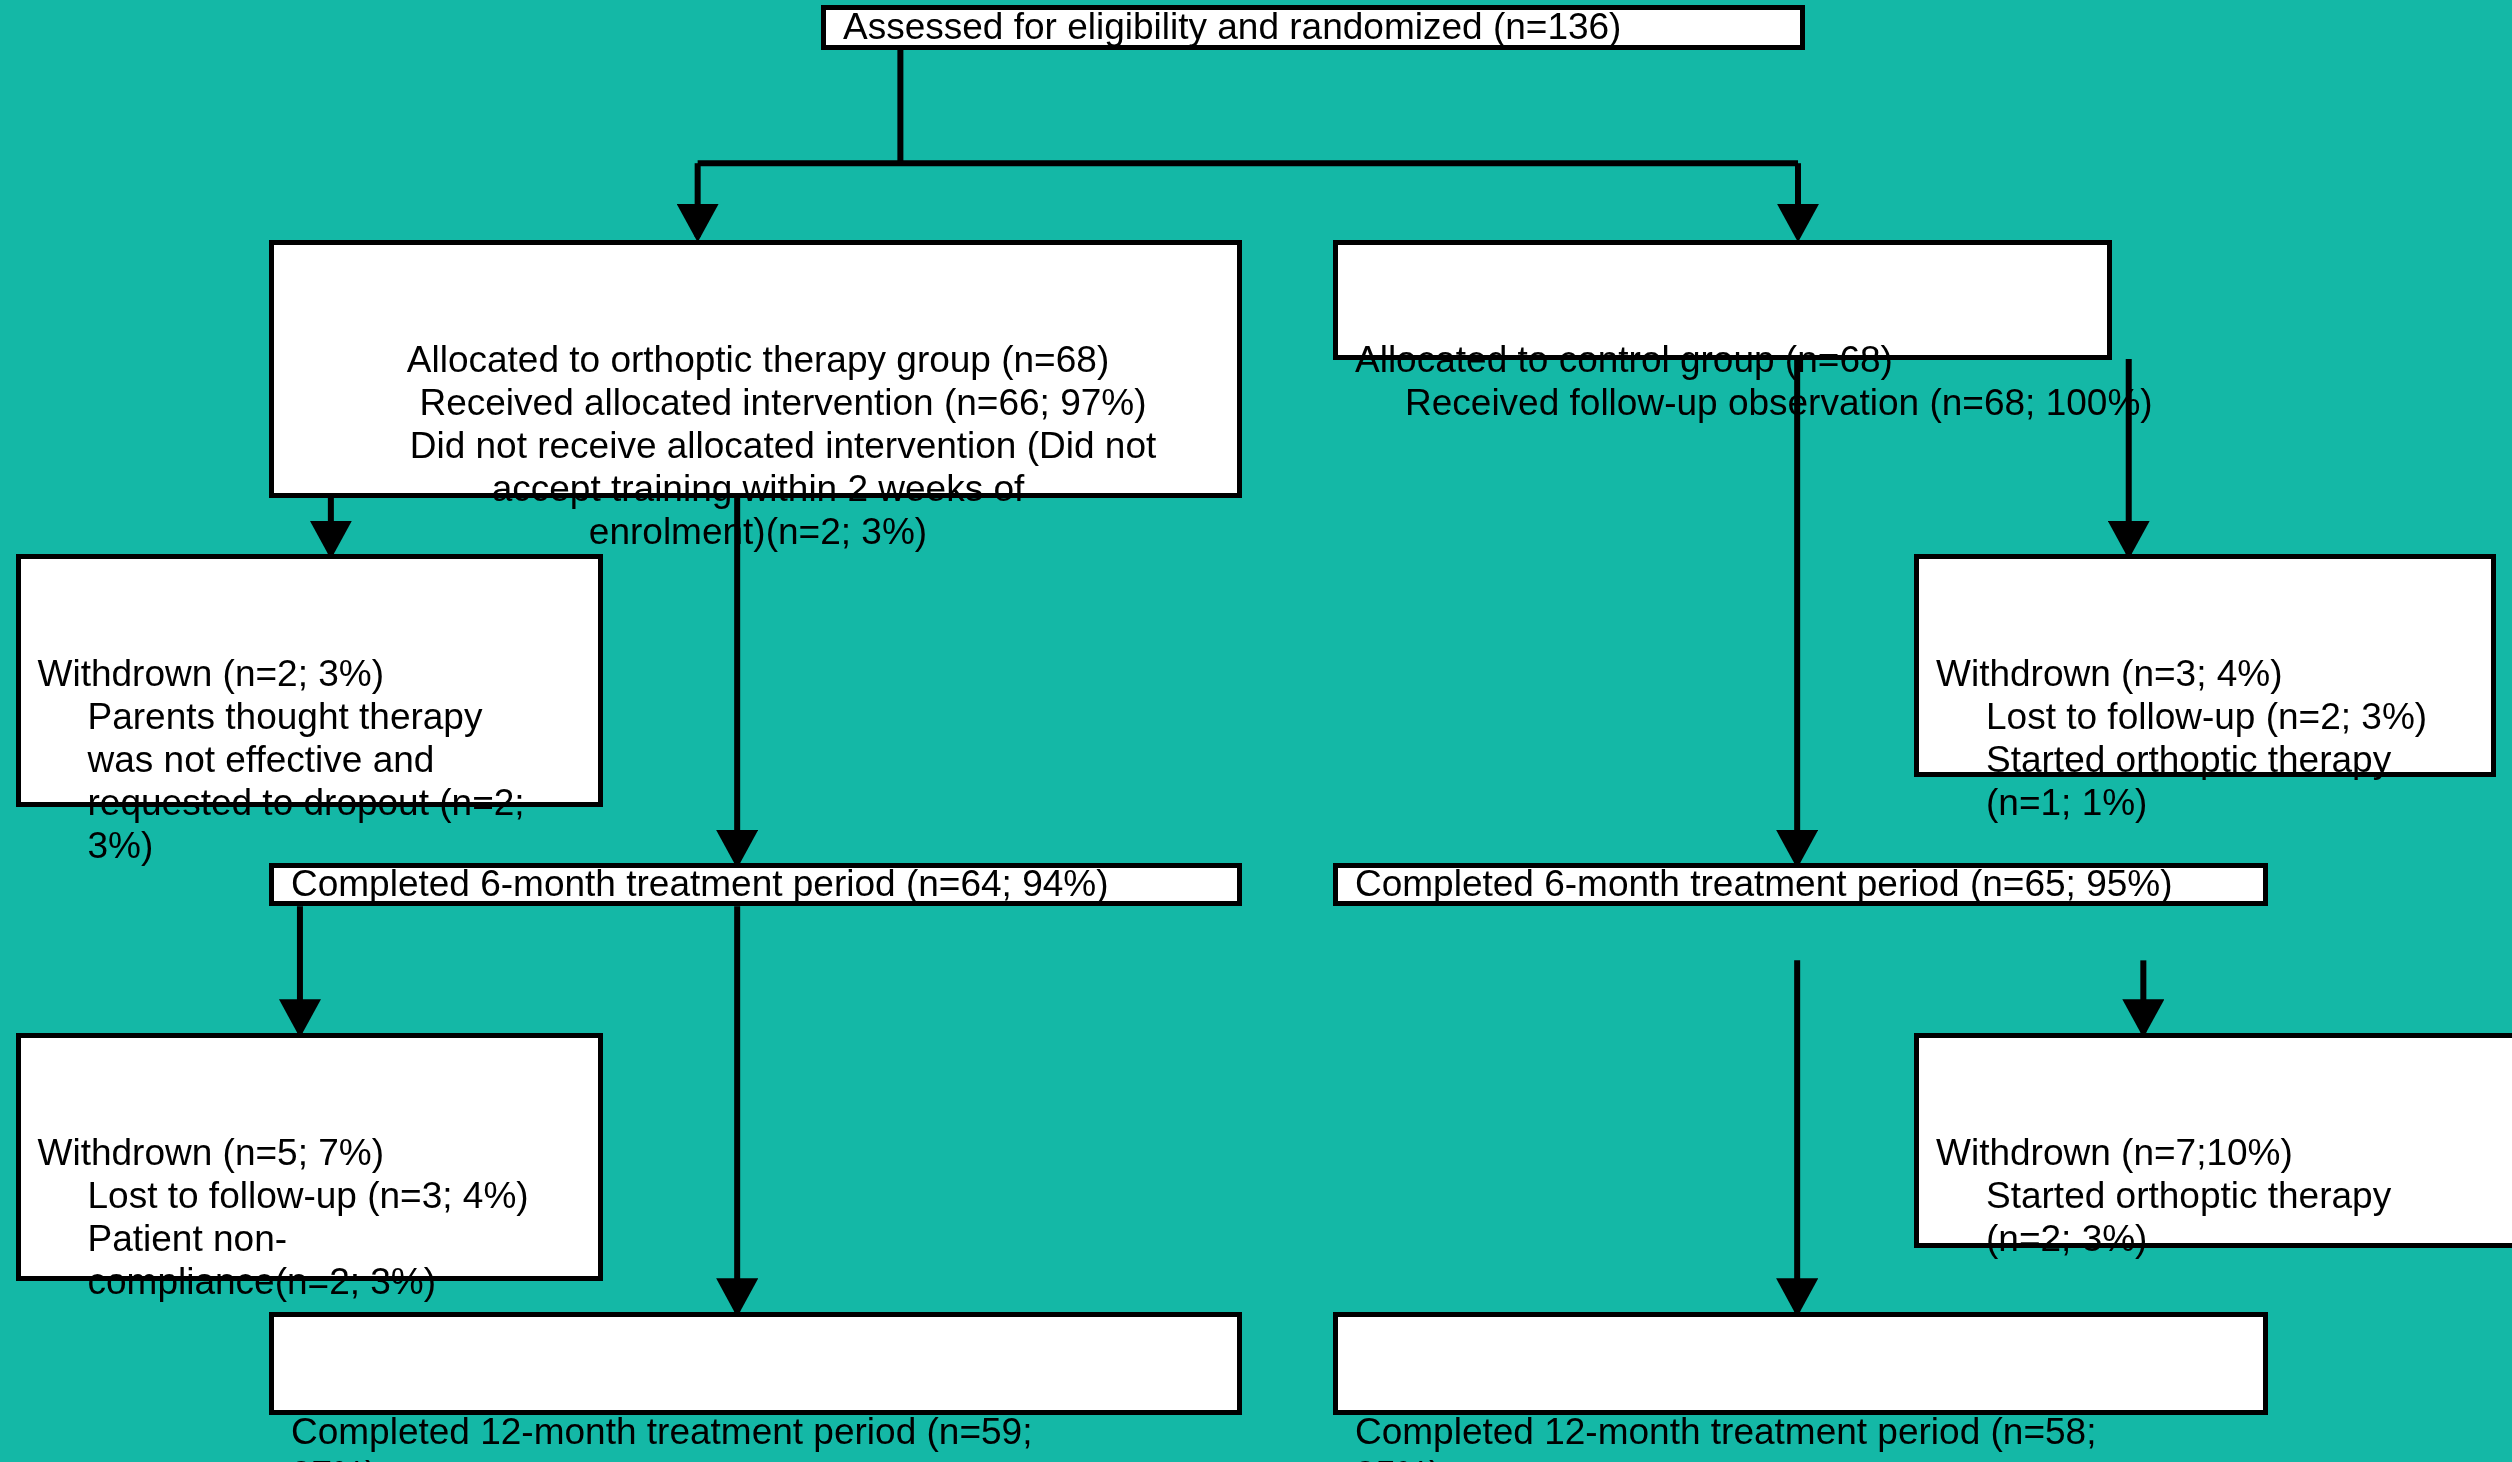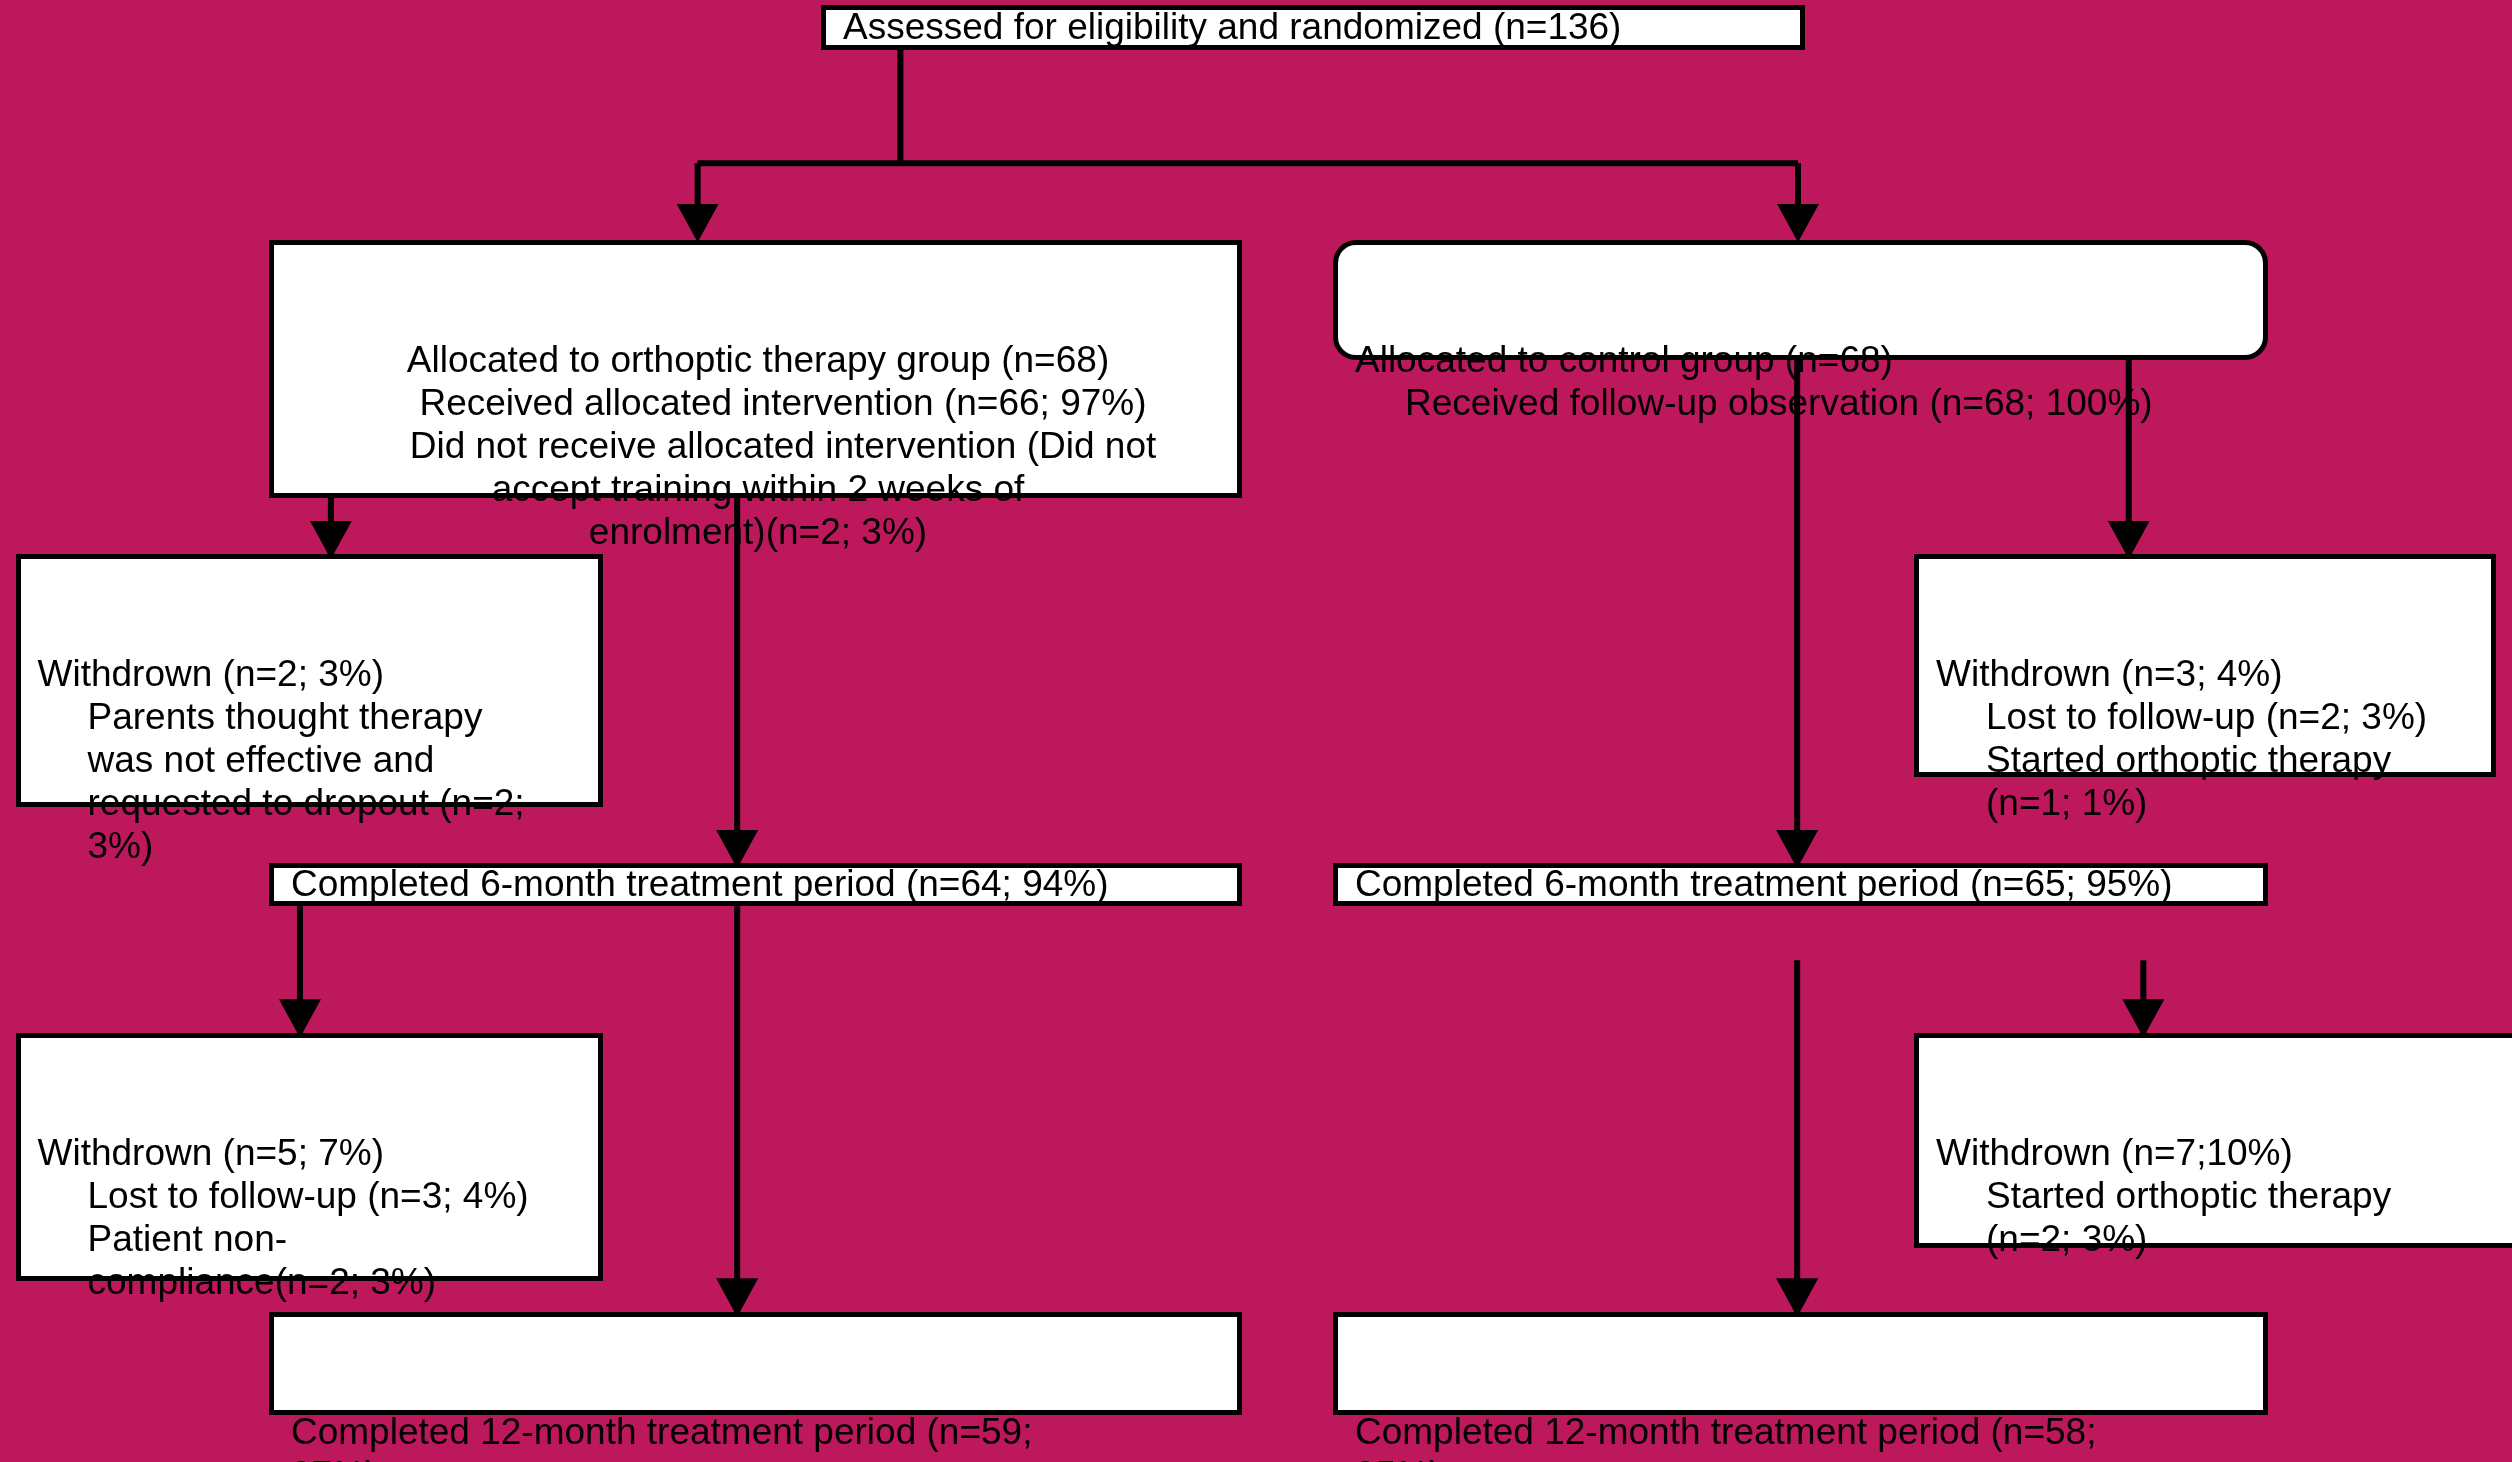--- a/index.html
+++ b/index.html
@@ -5,21 +5,21 @@
 <style>
   html, body {
     margin: 0;
     padding: 0;
     background: #ffffff;
   }
   #stage {
     position: relative;
     width: 2512px;
     height: 1462px;
-    background: #be185d;
+    background: #14b8a6;
     overflow: hidden;
     font-family: "Liberation Sans", sans-serif;
   }
   #connectors {
     position: absolute;
     left: 0;
     top: 0;
     width: 2512px;
     height: 1462px;
     pointer-events: none;
@@ -82,21 +82,21 @@
   </svg>
 
   <div class="node center" style="left:821px; top:5.2px; width:984px; height:45px; padding-top:0; padding-bottom:0;">
     <div class="body"><span class="ln">Assessed for eligibility and randomized (n=136)</span></div>
   </div>
 
   <div class="node" style="left:269px; top:240px; width:973px; height:258px;text-align:center;">
     <div class="body"><span class="ln">Allocated to orthoptic therapy group (n=68)</span><span class="ln ind">Received allocated intervention (n=66; 97%)</span><span class="ln ind">Did not receive allocated intervention (Did not</span><span class="ln">accept training within 2 weeks of</span><span class="ln">enrolment)(n=2; 3%)</span></div>
   </div>
 
-  <div class="node" style="left:1333px; top:240px; width:935px; height:120px;border-radius:23px;">
+  <div class="node" style="left:1333px; top:240px; width:779px; height:120px;">
     <div class="body"><span class="ln">Allocated to control group (n=68)</span><span class="ln ind">Received follow-up observation (n=68; 100%)</span></div>
   </div>
 
   <div class="node" style="left:15.5px; top:554px; width:587px; height:253px;">
     <div class="body"><span class="ln">Withdrown (n=2; 3%)</span><span class="ln ind">Parents thought therapy</span><span class="ln ind">was not effective and</span><span class="ln ind">requested to dropout (n=2;</span><span class="ln ind">3%)</span></div>
   </div>
 
   <div class="node" style="left:1914px; top:554px; width:582px; height:223px;">
     <div class="body"><span class="ln">Withdrown (n=3; 4%)</span><span class="ln ind">Lost to follow-up (n=2; 3%)</span><span class="ln ind">Started orthoptic therapy</span><span class="ln ind">(n=1; 1%)</span></div>
   </div>

